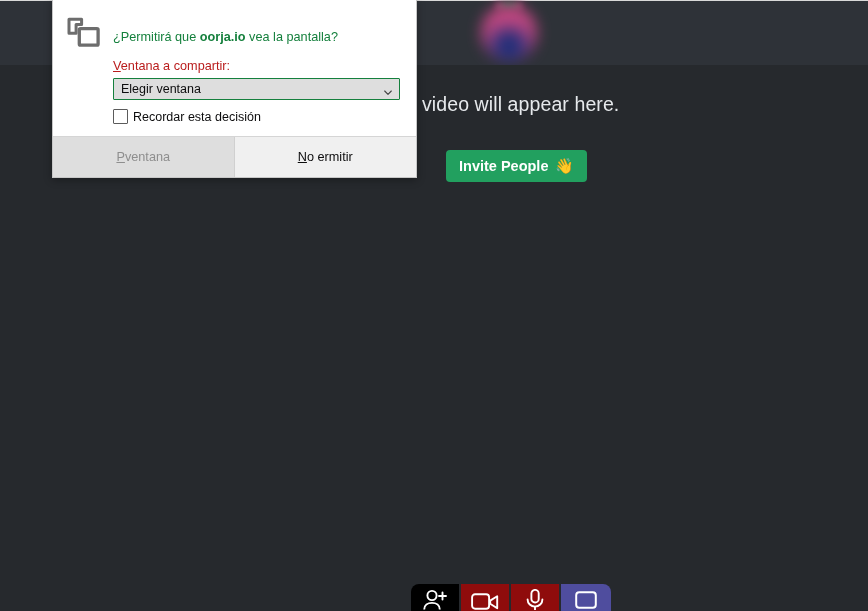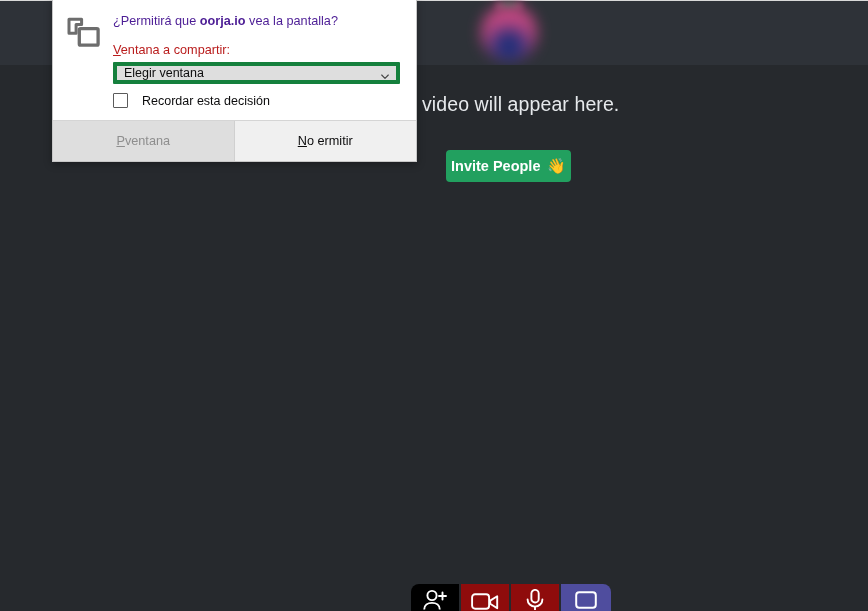--- a/index.html
+++ b/index.html
@@ -76,21 +76,21 @@
     font-weight: 400;
     letter-spacing: 0.1px;
     white-space: nowrap;
   }
 
   #invite-people-button {
     position: absolute;
     left: 446px;
     top: 85px;
     height: 32px;
-    padding: 0 5px;
+    padding: 0 13px;
     background: #22a05f;
     color: #ffffff;
     border: none;
     border-radius: 4px;
     font-family: "Liberation Sans", sans-serif;
     font-size: 14.5px;
     font-weight: 700;
     display: flex;
     align-items: center;
     gap: 7px;
@@ -150,38 +150,38 @@
     flex: 0 0 36px;
     padding-top: 4px;
   }
   #dialog-content {
     flex: 1 1 auto;
     padding-left: 10px;
   }
   #dialog-question {
     font-size: 12.7px;
     line-height: 16px;
-    color: #4c1d95;
-    margin: 0 0 14px 0;
+    color: #15803d;
+    margin: 16px 0 14px 0;
   }
   #dialog-question b { font-weight: 700; }
 
   #window-select-label {
     display: block;
     font-size: 12.7px;
     margin: 0 0 5px 0;
     color: #b91c1c;
   }
   #window-select-label .acc { text-decoration: underline; }
 
   #window-select {
     position: relative;
     height: 22px;
     background: #dedede;
-    border: 4px solid #15803d;
+    border: 1px solid #15803d;
     border-radius: 1px;
     display: flex;
     align-items: center;
     padding: 0 22px 0 7px;
     font-size: 12.5px;
     color: #0c0c0d;
     cursor: pointer;
     box-sizing: border-box;
   }
   #window-select .chev {
@@ -190,21 +190,21 @@
     top: 50%;
     margin-top: -3px;
     width: 8px;
     height: 8px;
   }
 
   #remember-row {
     display: flex;
     align-items: center;
     margin-top: 9px;
-    gap: 14px;
+    gap: 5px;
   }
   #remember-checkbox {
     width: 13px;
     height: 13px;
     border: 1px solid #5b5b5b;
     background: #ffffff;
     border-radius: 1px;
     flex: 0 0 13px;
     cursor: pointer;
   }

